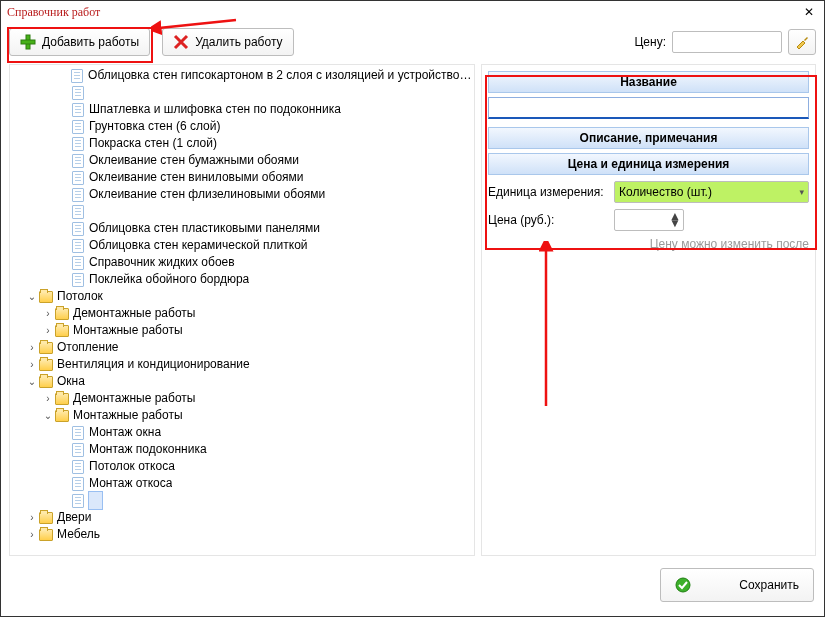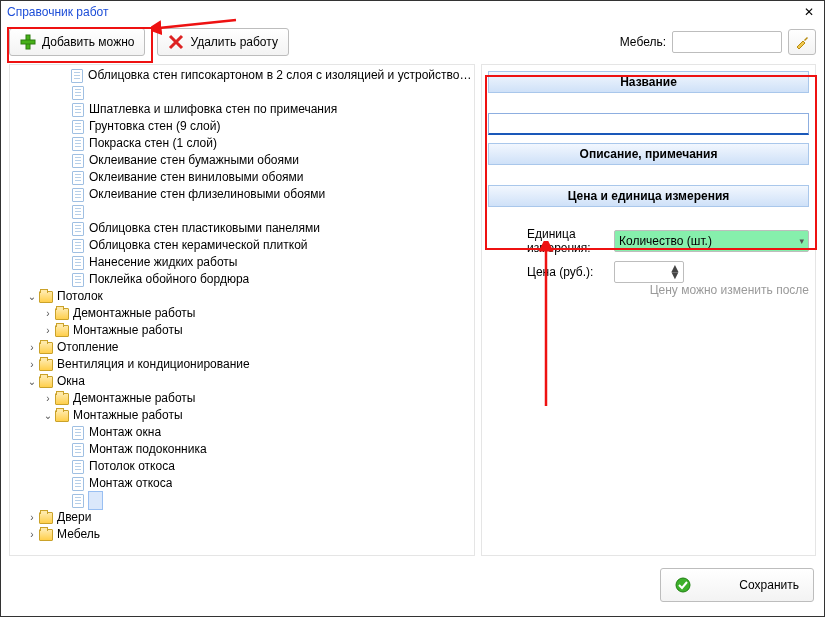--- a/index.html
+++ b/index.html
@@ -1,18 +1,18 @@
 <!DOCTYPE html>
 <html><head>
 <meta charset="utf-8">
 <style>
 * { box-sizing: border-box; margin: 0; padding: 0; font-family: "Segoe UI", Tahoma, Arial, sans-serif; font-size: 12px; }
 body { background: #fff; width: 825px; height: 617px; overflow: hidden; position: relative; border: 1px solid #333; }
 .titlebar { height: 22px; display: flex; align-items: center; justify-content: space-between; padding: 0 6px; }
-.titlebar .title { color: #1d4ed8; }
+.titlebar .title { color: #b91c1c; font-family: Liberation Serif, serif; }
 .titlebar .close { cursor: pointer; padding: 0 4px; }
 .toolbar { display: flex; align-items: center; gap: 12px; padding: 5px 8px 8px 8px; position: relative; }
 .btn { display: inline-flex; align-items: center; gap: 6px; border: 1px solid #bdbdbd; border-radius: 3px; padding: 5px 10px; background: linear-gradient(#fff,#f3f3f3); cursor: pointer; }
 .search-group { margin-left: auto; display: flex; align-items: center; gap: 6px; }
 .search-group input { border: 1px solid #bdbdbd; border-radius: 2px; width: 110px; height: 22px; padding: 0 4px; }
 .brush-btn { width: 28px; height: 26px; border: 1px solid #bdbdbd; border-radius: 3px; background: linear-gradient(#fff,#f3f3f3); display: inline-flex; align-items: center; justify-content: center; cursor: pointer; }
 .main { display: flex; height: 492px; padding: 0 8px; gap: 6px; }
 .tree { flex: 1; border: 1px solid #e5e5e5; overflow: auto; padding: 2px 0; }
 .right { width: 335px; border: 1px solid #e5e5e5; padding: 6px; position: relative; }
 .footer { display: flex; justify-content: flex-end; align-items: center; gap: 10px; padding: 12px 10px; }
@@ -21,28 +21,28 @@
 .toggle { width: 12px; text-align: center; color: #555; font-size: 10px; user-select: none; }
 .spacer { display: inline-block; }
 .icon-folder { width: 14px; height: 12px; background: linear-gradient(#ffe9a8,#ffcf4b); border: 1px solid #caa22a; border-radius: 1px; margin: 0 4px 0 1px; position: relative; }
 .icon-folder::before { content: ""; position: absolute; top: -3px; left: 0; width: 6px; height: 3px; background: #ffe9a8; border: 1px solid #caa22a; border-bottom: none; }
 .icon-doc { width: 12px; height: 14px; background: #fff; border: 1px solid #9fbfe2; border-radius: 1px; margin: 0 5px 0 2px; position: relative; }
 .icon-doc::after { content: ""; position: absolute; left: 2px; top: 2px; right: 2px; height: 1px; background: #b6cfe8; box-shadow: 0 3px 0 #b6cfe8, 0 6px 0 #b6cfe8; }
 .node-label { overflow: hidden; text-overflow: ellipsis; }
 .tree-row.selected .node-label { background: #dbe8fb; outline: 1px solid #99bff2; }
 
 
-.panel-header { background: linear-gradient(#f2f7fe,#cfe1f8); border: 1px solid #a9c7eb; text-align: center; font-weight: bold; padding: 3px 0; margin-bottom: 20px; }
+.panel-header { background: linear-gradient(#f2f7fe,#cfe1f8); border: 1px solid #a9c7eb; text-align: center; font-weight: bold; padding: 3px 0; margin-bottom: 4px; }
 .name-field { width: 100%; border: 1px solid #8daee0; border-bottom: 2px solid #1a58b9; height: 22px; background: #fff; padding: 0 4px; }
 .form-row { display: flex; align-items: center; gap: 6px; margin-top: 6px; }
-.form-row label { flex: 0 0 120px; padding-left: 39px; }
-.select { flex: 1; display: flex; align-items: center; justify-content: space-between; border: 1px solid #bdbdbd; border-radius: 2px; height: 22px; padding: 0 4px; background: #86efac; cursor: pointer; }
+.form-row label { flex: 0 0 120px; }
+.select { flex: 1; display: flex; align-items: center; justify-content: space-between; border: 1px solid #bdbdbd; border-radius: 2px; height: 22px; padding: 0 4px; background: #bef264; cursor: pointer; }
 .spin { width: 70px; border: 1px solid #bdbdbd; border-radius: 2px; height: 22px; display: flex; align-items: center; justify-content: flex-end; padding-right: 2px; background: #fff; }
 .spin .arrows { display: flex; flex-direction: column; font-size: 7px; line-height: 7px; color: #444; cursor: pointer; }
-.hint { text-align: right; color: #9a9a9a; line-height: 1.3; }
+.hint { text-align: right; color: #9a9a9a; margin-top: 6px; line-height: 1.3; }
 
 
 .hl { position: absolute; border: 2px solid #e11; pointer-events: none; }
 
 
 .arrow-svg { position: absolute; pointer-events: none; }
 
 
 .svg-ico { width: 16px; height: 16px; }
 </style>
@@ -53,30 +53,30 @@
   <span class="title">Справочник работ</span>
   <span class="close">✕</span>
 </div>
 
 <div class="toolbar">
   <div class="btn">
     <svg class="svg-ico" viewBox="0 0 16 16">
         <rect x="6" y="1" width="4" height="14" fill="#46b018" stroke="#2d7d0f"></rect>
         <rect x="1" y="6" width="14" height="4" fill="#46b018" stroke="#2d7d0f"></rect>
       </svg>
-    <span>Добавить можно</span>
+    <span>Добавить работы</span>
   </div>
   <div class="btn">
     <svg class="svg-ico" viewBox="0 0 16 16">
         <path d="M2 2 L14 14 M14 2 L2 14" stroke="#d22" stroke-width="3"></path>
       </svg>
     <span>Удалить работу</span>
   </div>
   <div class="search-group">
-    <span>Мебель:</span>
+    <span>Цену:</span>
     <input type="text" style="">
     <div class="brush-btn">
       <svg class="svg-ico" viewBox="0 0 16 16">
           <path d="M3 13 L9 7 L11 9 L5 15 Z" fill="#f0c850" stroke="#b88b10"></path>
           <path d="M10 6 L13 3 L14 4 L11 7 Z" fill="#b88b10"></path>
         </svg>
     </div>
   </div>
 </div>
 
@@ -90,27 +90,27 @@
       </div>
       <div class="tree-row">
         <span class="spacer" style="width: 48px;"></span>
         <span class="toggle"></span>
         <span class="icon-doc"></span>
       </div>
       <div class="tree-row">
         <span class="spacer" style="width: 48px;"></span>
         <span class="toggle"></span>
         <span class="icon-doc"></span>
-        <span class="node-label">Шпатлевка и шлифовка стен по примечания</span>
-      </div>
-      <div class="tree-row">
-        <span class="spacer" style="width: 48px;"></span>
-        <span class="toggle"></span>
-        <span class="icon-doc"></span>
-        <span class="node-label">Грунтовка стен (9 слой)</span>
+        <span class="node-label">Шпатлевка и шлифовка стен по подоконника</span>
+      </div>
+      <div class="tree-row">
+        <span class="spacer" style="width: 48px;"></span>
+        <span class="toggle"></span>
+        <span class="icon-doc"></span>
+        <span class="node-label">Грунтовка стен (6 слой)</span>
       </div>
       <div class="tree-row">
         <span class="spacer" style="width: 48px;"></span>
         <span class="toggle"></span>
         <span class="icon-doc"></span>
         <span class="node-label">Покраска стен (1 слой)</span>
       </div>
       <div class="tree-row">
         <span class="spacer" style="width: 48px;"></span>
         <span class="toggle"></span>
@@ -143,21 +143,21 @@
       <div class="tree-row">
         <span class="spacer" style="width: 48px;"></span>
         <span class="toggle"></span>
         <span class="icon-doc"></span>
         <span class="node-label">Облицовка стен керамической плиткой</span>
       </div>
       <div class="tree-row">
         <span class="spacer" style="width: 48px;"></span>
         <span class="toggle"></span>
         <span class="icon-doc"></span>
-        <span class="node-label">Нанесение жидких работы</span>
+        <span class="node-label">Справочник жидких обоев</span>
       </div>
       <div class="tree-row">
         <span class="spacer" style="width: 48px;"></span>
         <span class="toggle"></span>
         <span class="icon-doc"></span>
         <span class="node-label">Поклейка обойного бордюра</span>
       </div>
       <div class="tree-row">
         <span class="spacer" style="width: 16px;"></span>
         <span class="toggle">⌄</span>

